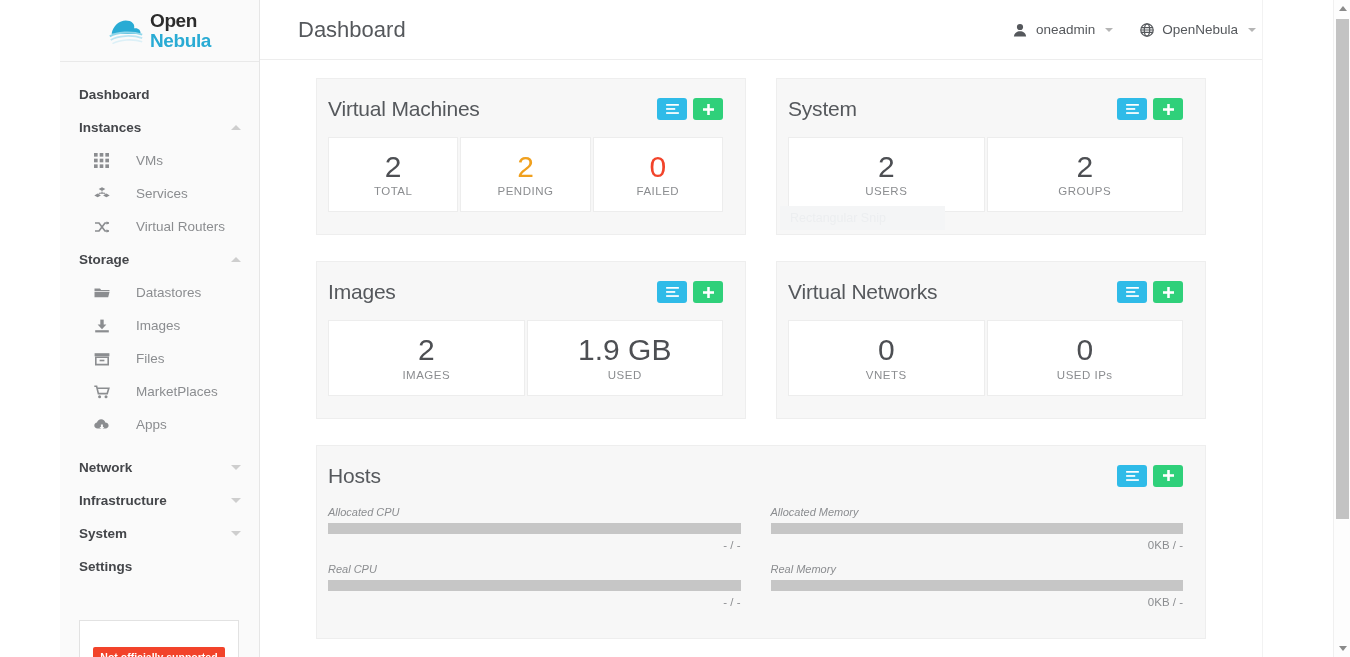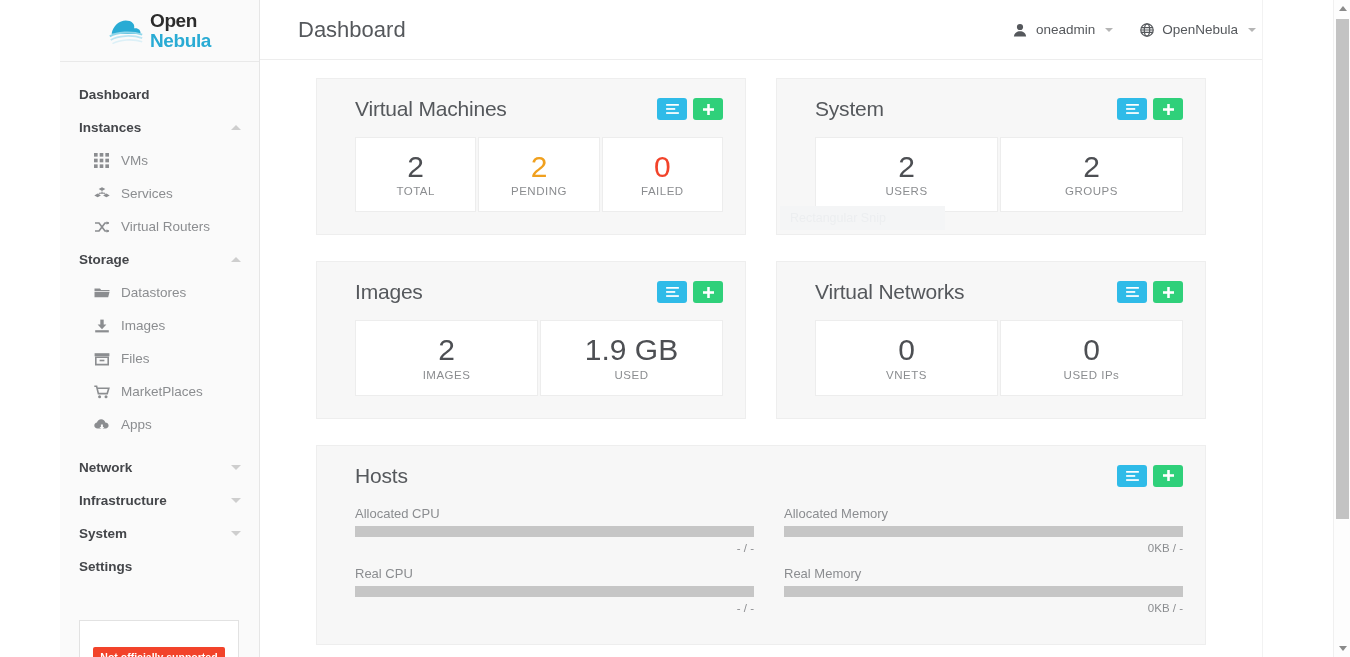--- a/index.html
+++ b/index.html
@@ -40,21 +40,21 @@
     display: flex; align-items: center; justify-content: space-between;
     padding: 9px 18px 9px 19px;
     font-size: 13.5px; color: #44464a; font-weight: bold;
     cursor: pointer;
   }
   .caret { width: 0; height: 0; border-left: 5px solid transparent; border-right: 5px solid transparent; opacity: .45; }
   .caret.up   { border-bottom: 5px solid #9a9a9a; }
   .caret.down { border-top: 5px solid #9a9a9a; }
 
   .nav-sub {
-    display: flex; align-items: center; gap: 11px;
+    display: flex; align-items: center; gap: 26px;
     padding: 8px 18px 8px 33px;
     font-size: 13.5px; color: #8b8d90;
     cursor: pointer;
   }
   .nav-sub .ico { width: 17px; height: 17px; flex: 0 0 17px; display: flex; align-items: center; justify-content: center; color: #8b8d90; }
   .nav-sub .ico svg { display: block; }
 
   .support-box {
     position: absolute; left: 19px; top: 620px; width: 160px; height: 60px;
     background: #ffffff; border: 1px solid #e2e2e2;
@@ -81,21 +81,21 @@
   
   .main {
     position: absolute; left: 260px; top: 60px; right: 88px; bottom: 0;
     background: #ffffff; overflow: hidden;
   }
   .grid { padding: 18px 56px 0 56px; }
   .row { display: flex; gap: 30px; margin-bottom: 26px; }
 
   .card {
     background: #f7f7f7; border: 1px solid #eeeeee;
-    flex: 1 1 0; padding: 18px 22px 22px 38px;
+    flex: 1 1 0; padding: 18px 22px 22px 11px;
   }
   .card-head { display: flex; align-items: center; margin-bottom: 16px; }
   .card-title { font-size: 21px; color: #55585c; font-weight: normal; letter-spacing: -0.2px; }
   .card-actions { margin-left: auto; display: flex; gap: 6px; }
   .btn {
     width: 30px; height: 22px; border-radius: 3px;
     display: flex; align-items: center; justify-content: center;
     cursor: pointer; color: #fff;
   }
   .btn.list { background: #2fbbe8; }
@@ -108,21 +108,21 @@
   }
   .tile-num { font-size: 30px; line-height: 1.08; color: #4d4f53; font-weight: normal; }
   .tile-num.warn { color: #f0a01e; }
   .tile-num.err  { color: #f2432a; }
   .tile-lbl { font-size: 11.5px; color: #8b8d90; letter-spacing: .5px; margin-top: 2px; }
 
   
   .hosts-body { display: flex; gap: 30px; padding-top: 2px; }
   .hosts-col { flex: 1 1 0; }
   .meter { margin-bottom: 12px; }
-  .meter-lbl { font-size: 13px; color: #8b8d90; margin-bottom: 5px; }
+  .meter-lbl { font-size: 11px; color: #8b8d90; margin-bottom: 5px; font-style: italic; }
   .meter-bar { height: 11px; background: #c6c6c6; width: 100%; }
   .meter-val { font-size: 11.5px; color: #8b8d90; text-align: right; margin-top: 5px; }
 
   
   .snip-ghost {
     position: absolute; left: 780px; top: 206px; width: 165px; height: 24px;
     background: #f4f5f6; color: #eceef0; font-size: 12.5px;
     display: flex; align-items: center; padding-left: 10px;
     pointer-events: none;
   }

